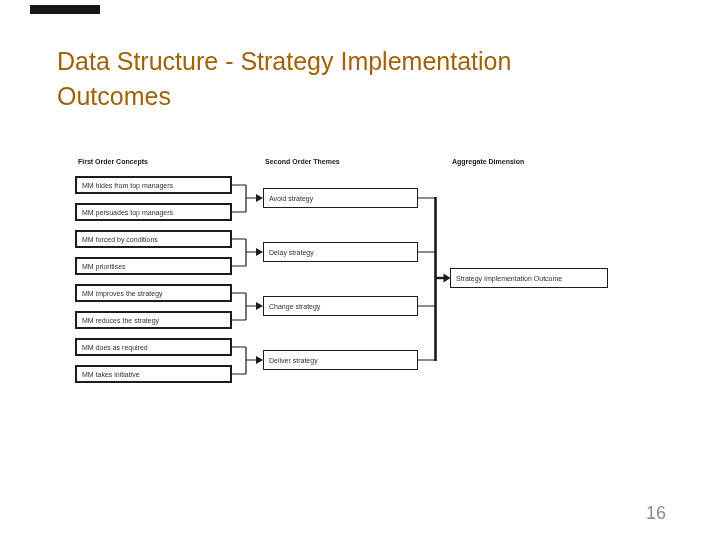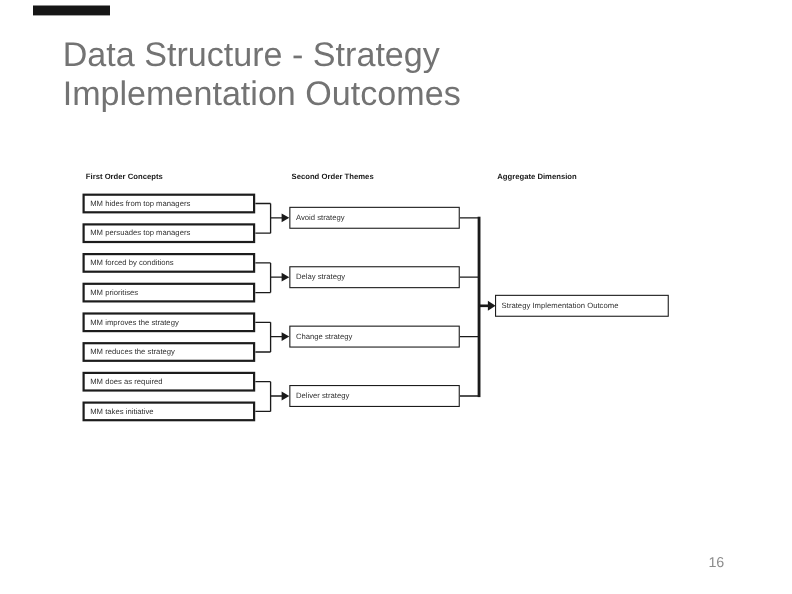--- a/index.html
+++ b/index.html
@@ -12,25 +12,25 @@
     font-family: "Liberation Sans", sans-serif;
   }
   .accent-bar {
     position: absolute;
     left: 30px; top: 5px;
     width: 70px; height: 9px;
     background: #161616;
   }
   .slide-title {
     position: absolute;
-    left: 57px; top: 32px;
+    left: 57px; top: 44px;
     width: 560px;
-    font-size: 31px;
+    font-size: 25px;
     line-height: 35px;
-    color: #737373;
+    color: #a16207;
     letter-spacing: 0px;
   }
   .diagram { position: absolute; left: 0; top: 0; width: 720px; height: 540px; }
   .col-header {
     position: absolute;
     font-size: 7px;
     font-weight: bold;
     color: #1a1a1a;
     white-space: nowrap;
   }
@@ -55,21 +55,22 @@
   .connectors {
     position: absolute;
     left: 0; top: 0;
     width: 720px; height: 540px;
     pointer-events: none;
   }
   .page-number {
     position: absolute;
     left: 644px; top: 503px;
     width: 24px;
-    font-size: 13px;
+    text-align: center;
+    font-size: 18px;
     color: #8c8c8c;
   }
 </style>
 </head>
 <body>
 
 <div class="slide">
 
   <div class="accent-bar"></div>
 

